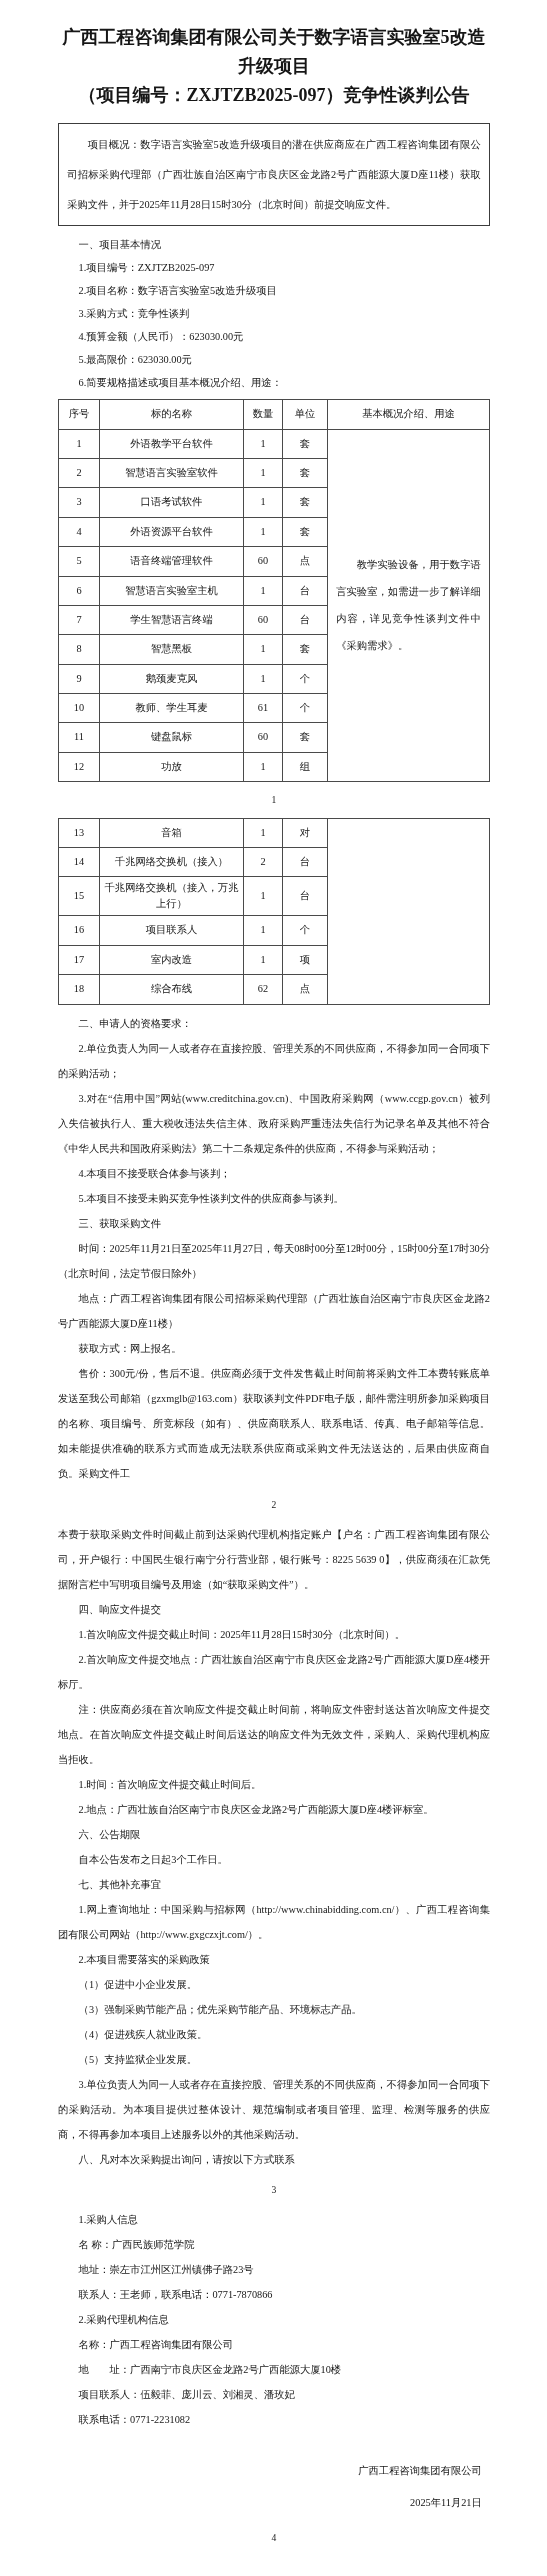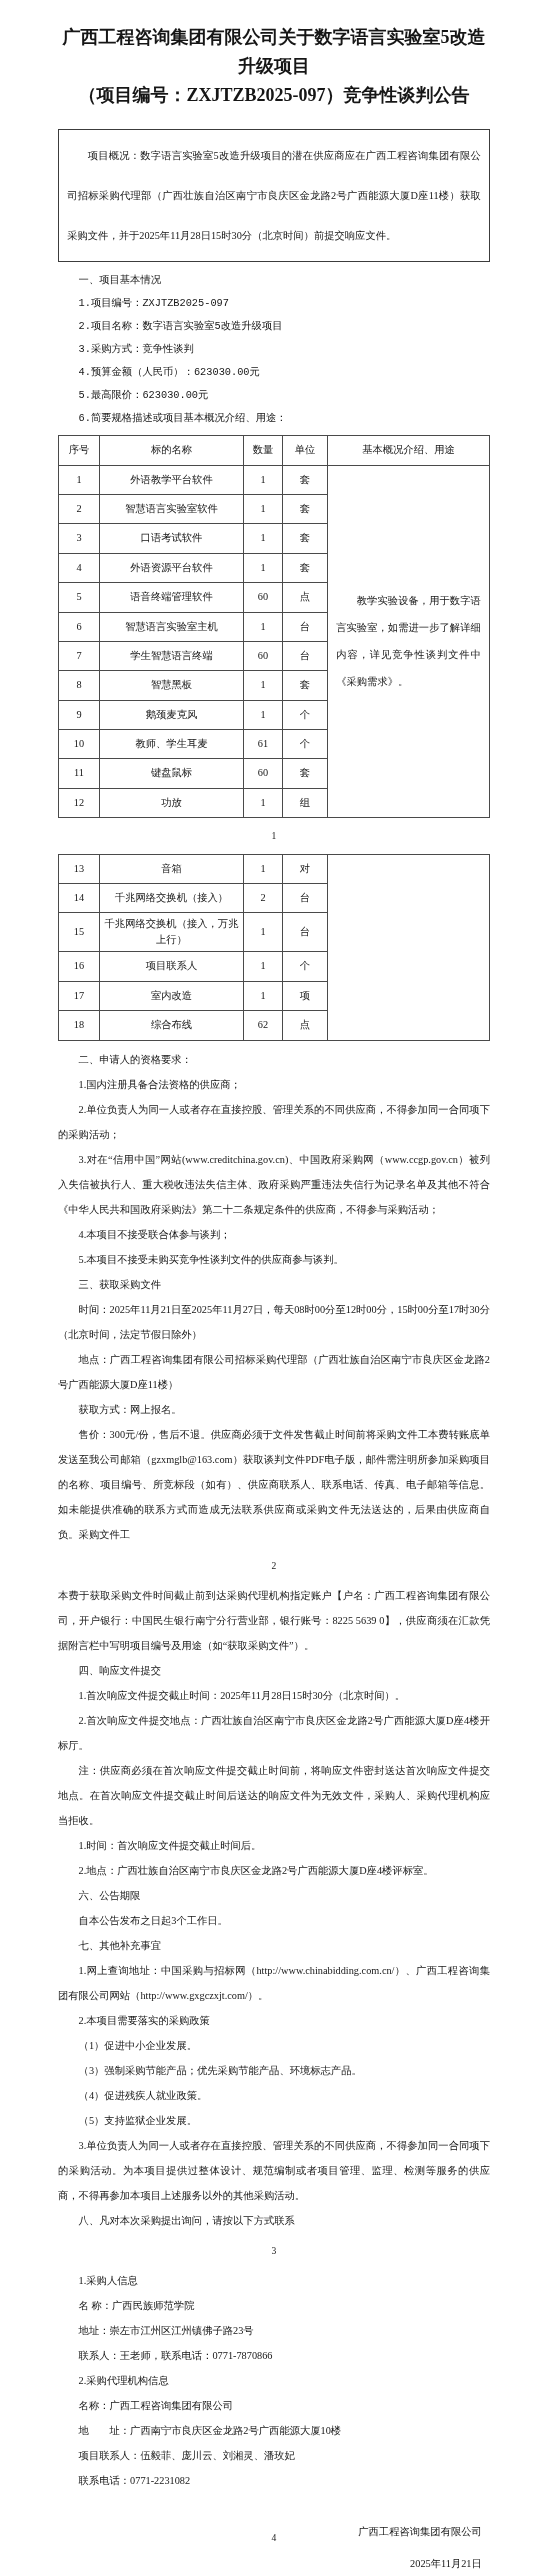--- a/index.html
+++ b/index.html
@@ -15,35 +15,35 @@
   }
   .content{padding:23px 58px 0 58px;}
   .title-line{
     font-weight:bold;
     font-size:18px;
     line-height:29px;
     text-align:center;
   }
   .overview-box{
     border:0.7px solid #3c3c3c;
-    margin-top:19px;
+    margin-top:13px;
     padding:5.5px 8.2px;
     font-size:10.3px;
-    line-height:40px;
+    line-height:30px;
     text-align:justify;
     text-indent:2em;
   }
   .flow{margin-top:6.8px;}
   .flow .para{
     font-size:10.3px;
     line-height:25px;
     text-align:justify;
     text-indent:2em;
   }
-  .flow.intro .para{line-height:23px;font-family:Liberation Mono, monospace;}
+  .flow.intro .para{line-height:23px;}
   .para.noindent{text-indent:0;}
   .goods{
     width:100%;
     border-collapse:collapse;
     margin-top:5.5px;
     font-size:10.3px;
     table-layout:fixed;
   }
   .goods th,.goods td{
     border:0.7px solid #4a4a4a;
@@ -246,21 +246,20 @@
             <td>18</td>
             <td>综合布线</td>
             <td>62</td>
             <td>点</td>
           </tr>
         </tbody>
     </table>
 
     <div class="flow">
         <div class="para">二、申请人的资格要求：</div>
-        <div class="para">1.国内注册具备合法资格的供应商；</div>
         <div class="para">2.单位负责人为同一人或者存在直接控股、管理关系的不同供应商，不得参加同一合同项下的采购活动；</div>
         <div class="para">3.对在“信用中国”网站(www.creditchina.gov.cn)、中国政府采购网（www.ccgp.gov.cn）被列入失信被执行人、重大税收违法失信主体、政府采购严重违法失信行为记录名单及其他不符合《中华人民共和国政府采购法》第二十二条规定条件的供应商，不得参与采购活动；</div>
         <div class="para">4.本项目不接受联合体参与谈判；</div>
         <div class="para">5.本项目不接受未购买竞争性谈判文件的供应商参与谈判。</div>
         <div class="para">三、获取采购文件</div>
         <div class="para">时间：2025年11月21日至2025年11月27日，每天08时00分至12时00分，15时00分至17时30分（北京时间，法定节假日除外）</div>
         <div class="para">地点：广西工程咨询集团有限公司招标采购代理部（广西壮族自治区南宁市良庆区金龙路2号广西能源大厦D座11楼）</div>
         <div class="para">获取方式：网上报名。</div>
         <div class="para">售价：300元/份，售后不退。供应商必须于文件发售截止时间前将采购文件工本费转账底单发送至我公司邮箱（gzxmglb@163.com）获取谈判文件PDF电子版，邮件需注明所参加采购项目的名称、项目编号、所竞标段（如有）、供应商联系人、联系电话、传真、电子邮箱等信息。如未能提供准确的联系方式而造成无法联系供应商或采购文件无法送达的，后果由供应商自负。采购文件工</div>
       </div>

